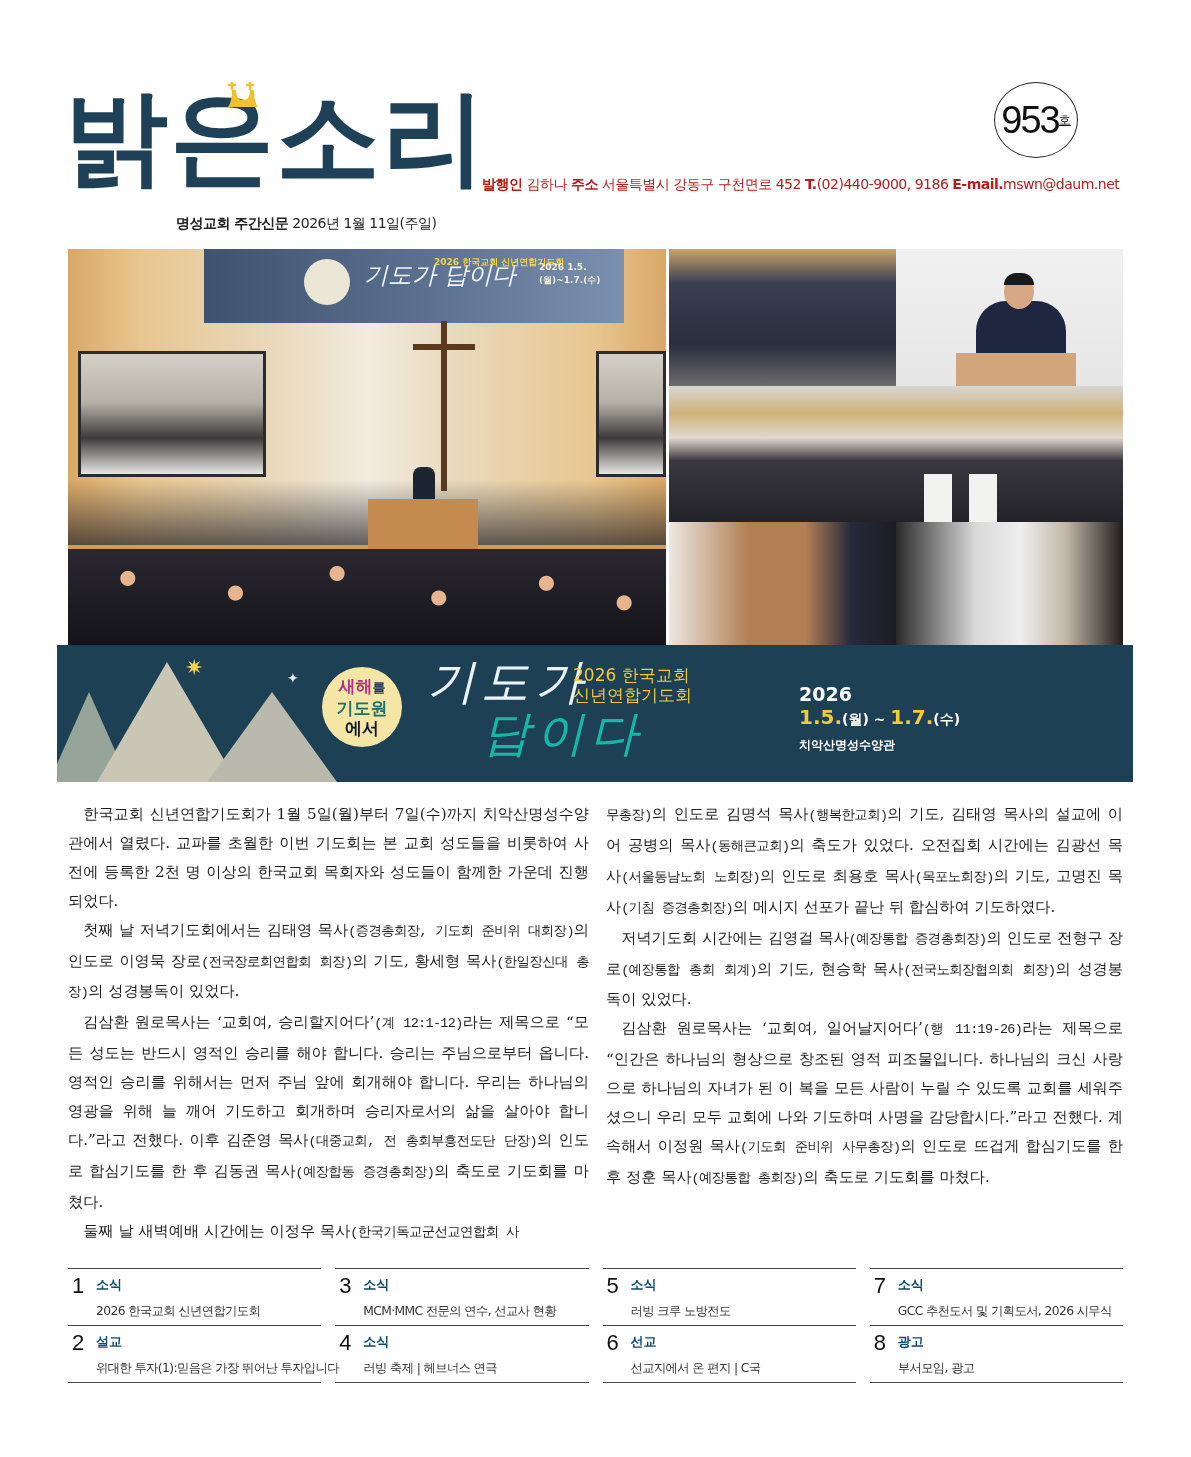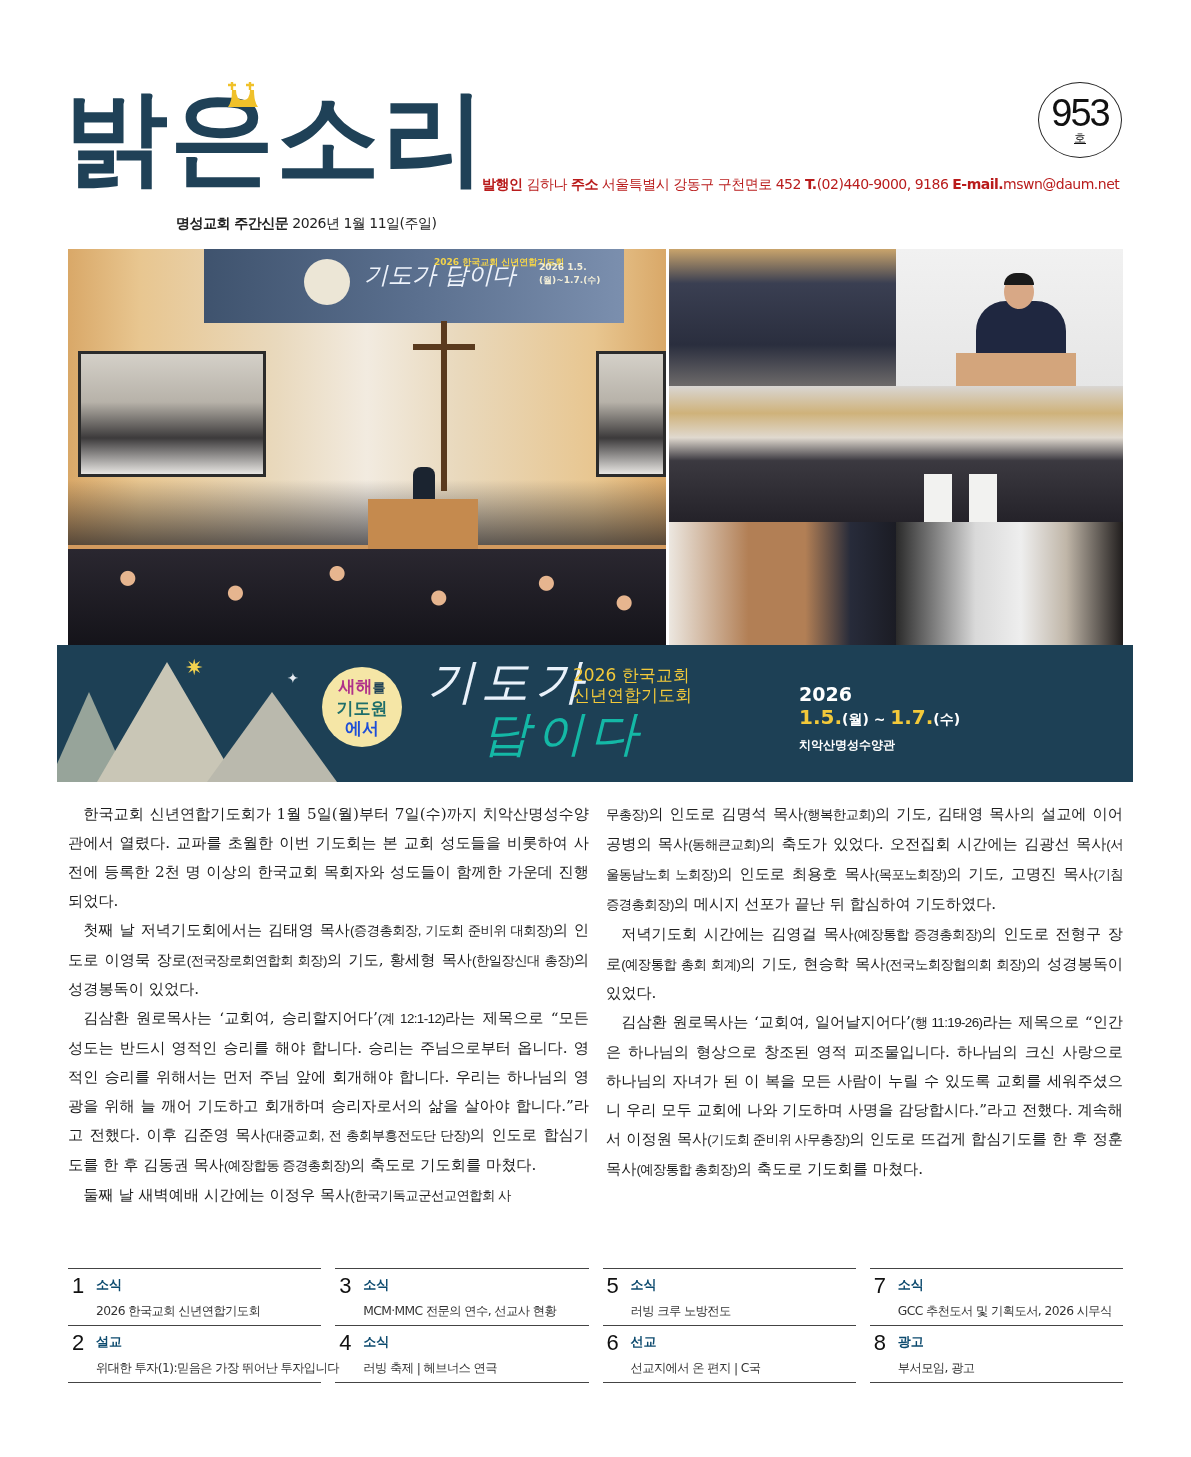--- a/index.html
+++ b/index.html
@@ -8,23 +8,23 @@
 
   
   .masthead-title {
     position: absolute; left: 64px; top: 82px;
     font-family: "DejaVu Sans", sans-serif; font-weight: bold;
     font-size: 104px; line-height: 110px; letter-spacing: 2px;
     color: #1f4157;
   }
   .logo-ornament { position: absolute; left: 226px; top: 80px; width: 34px; height: 30px; }
   .issue-circle {
-    position: absolute; left: 1038px; top: 82px; width: 84px; height: 76px;
+    position: absolute; left: 994px; top: 82px; width: 84px; height: 76px;
     border: 1.2px solid #222; border-radius: 50%;
-    display: flex; flex-direction: column; align-items: center; justify-content: center;
+    display: flex; flex-direction: row; align-items: center; justify-content: center;
   }
   .issue-number { font-family: "Liberation Sans", sans-serif; font-size: 38px; line-height: 36px; letter-spacing: -2px; color: #111; }
   .issue-suffix { font-size: 12px; line-height: 14px; color: #111; text-decoration: underline; }
 
   .publisher-line {
     position: absolute; left: 482px; top: 176px; font-size: 14px; letter-spacing: -0.5px;
     white-space: nowrap; color: #b91c1c;
   }
   .publisher-line b { font-weight: bold; }
   .edition-line {
@@ -94,41 +94,41 @@
   .star { position: absolute; color: #f1d24f; font-size: 22px; line-height: 22px; }
   .star-small { position: absolute; color: #e6ecf3; font-size: 14px; line-height: 14px; }
   .badge-circle {
     position: absolute; left: 265px; top: 22px; width: 80px; height: 80px; border-radius: 50%;
     background: #f5e6a6; display: flex; flex-direction: column; align-items: center; justify-content: center;
     font-weight: bold; font-size: 17px; line-height: 20px;
   }
   .badge-l1 { color: #b0318a; }
   .badge-l1 small { color: #1d4055; font-size: 13px; }
   .badge-l2 { color: #1e6e6a; }
-  .badge-l3 { color: #1d4ed8; }
+  .badge-l3 { color: #0f172a; }
   .calligraphy {
     position: absolute; left: 370px; top: 10px; color: #eaf2fb; font-size: 48px; line-height: 52px;
     font-family: "DejaVu Serif", serif; font-style: italic; letter-spacing: 6px;
   }
   .calligraphy .line2 { display: block; margin-left: 55px; color: #14b8a6; }
   .event-title {
     position: absolute; left: 516px; top: 20px; color: #f3c93a; font-weight: normal; font-size: 17px; line-height: 20px;
   }
   .event-year { position: absolute; left: 742px; top: 38px; color: #ffffff; font-weight: bold; font-size: 19px; line-height: 22px; }
   .event-dates { position: absolute; left: 742px; top: 61px; color: #ffffff; font-weight: bold; font-size: 14px; line-height: 22px; white-space: nowrap; }
   .event-dates .hl { color: #f3c93a; font-size: 20px; }
   .event-venue { position: absolute; left: 742px; top: 92px; color: #ffffff; font-weight: bold; font-size: 12px; line-height: 16px; }
 
   
   .article { position: absolute; top: 800px; font-family: "DejaVu Serif", "Liberation Serif", serif; font-size: 15.2px; line-height: 28.9px; color: #1e1e1e; text-align: justify; }
   .col-left { left: 68px; width: 521px; }
   .col-right { left: 606px; width: 517px; }
   .article p { text-indent: 1em; }
   .article p.cont { text-indent: 0; }
-  .article .n { font-family: Liberation Sans, sans-serif; font-size: 13.4px; letter-spacing: -0.6px; }
+  .article .n { font-family: Liberation Mono, monospace; font-size: 13.4px; letter-spacing: -0.6px; }
 
   
   .index { position: absolute; left: 68px; top: 1268px; width: 1055px; display: grid; grid-template-columns: repeat(4, 1fr); column-gap: 14px; }
   .index-col { border-top: 1.5px solid #444; }
   .index-item { border-bottom: 1.5px solid #444; height: 57px; position: relative; }
   .index-num { position: absolute; left: 4px; top: 4px; font-family: "Liberation Sans", sans-serif; font-size: 22px; line-height: 26px; color: #111; }
   .index-cat { position: absolute; left: 28px; top: 7px; font-weight: bold; font-size: 13px; line-height: 18px; color: #0c4a6e; }
   .index-desc { position: absolute; left: 28px; top: 33px; font-size: 12.3px; line-height: 18px; letter-spacing: -0.6px; color: #333; white-space: nowrap; }
 </style>
 </head>

